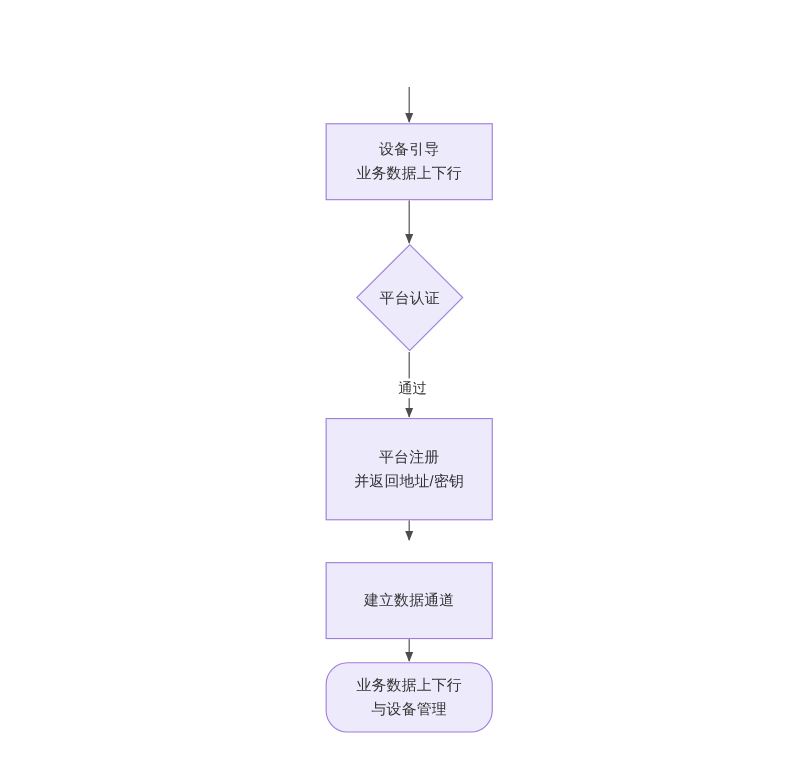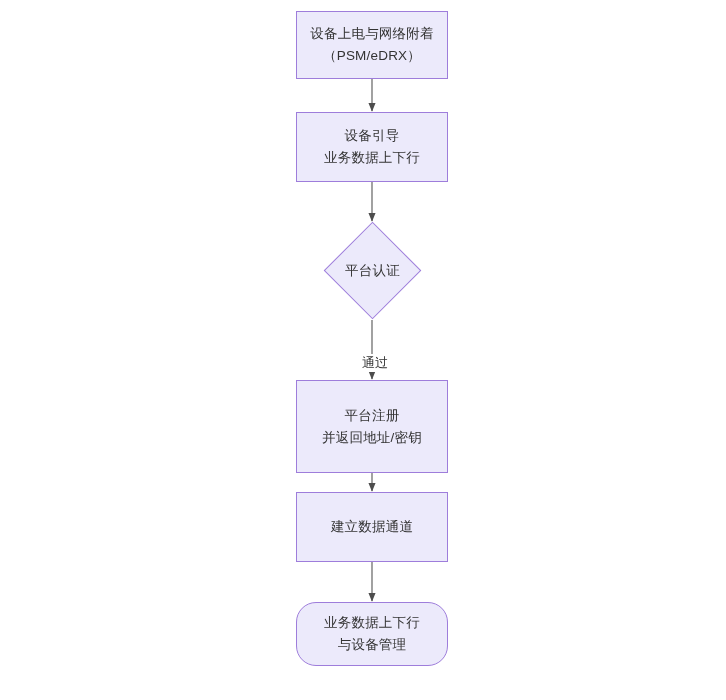--- a/index.html
+++ b/index.html
@@ -71,21 +71,20 @@
   }
   .edge-label {
     position: absolute;
     background: #ffffff;
     color: #333333;
     font-size: 13px;
     line-height: 16px;
     padding: 1px 2px;
     white-space: nowrap;
     text-align: center;
-    margin-top: 10px;
   }
 </style>
 </head>
 <body>
 
 <div id="canvas">
 
   <svg id="edges" width="726" height="700" viewBox="0 0 726 700">
     <defs>
       <marker id="arrowhead" markerWidth="10" markerHeight="8" refX="8.4" refY="4" orient="auto" markerUnits="userSpaceOnUse">
@@ -94,45 +93,41 @@
     </defs>
     <g stroke="#555555" stroke-width="1.1" fill="none" marker-end="url(#arrowhead)">
       <line x1="372" y1="79" x2="372" y2="111"></line>
       <line x1="372" y1="182" x2="372" y2="221"></line>
       <line x1="372" y1="320" x2="372" y2="379"></line>
       <line x1="372" y1="456" x2="372" y2="491"></line>
       <line x1="372" y1="562" x2="372" y2="601"></line>
     </g>
   </svg>
 
-  <div class="node process" style="left:296px; top:11px; width:152px; height:68px;">
-    <span class="line">设备上电与网络附着</span>
-    <span class="line">（PSM/eDRX）</span>
-  </div>
 
   <div class="node process" style="left:296px; top:112px; width:152px; height:70px;">
     <span class="line">设备引导</span>
     <span class="line">业务数据上下行</span>
   </div>
 
   <div class="node decision" style="left:338px; top:236px; width:69px; height:69px;">
     <span class="shape"></span>
     <span class="labelwrap">
       <span class="line">平台认证</span>
     </span>
   </div>
 
   <div class="edge-label" style="left:356px; top:344px; width:34px;">通过</div>
 
   <div class="node process" style="left:296px; top:380px; width:152px; height:93px;align-items:center;">
     <span class="line">平台注册</span>
     <span class="line">并返回地址/密钥</span>
   </div>
 
-  <div class="node process" style="left:296px; top:492px; width:152px; height:70px;">
+  <div class="node process" style="left:296px; top:511px; width:152px; height:70px;">
     <span class="line">建立数据通道</span>
   </div>
 
   <div class="node process" style="left:296px; top:602px; width:152px; height:64px;border-radius:20px;">
     <span class="line">业务数据上下行</span>
     <span class="line">与设备管理</span>
   </div>
 
 </div>
 

